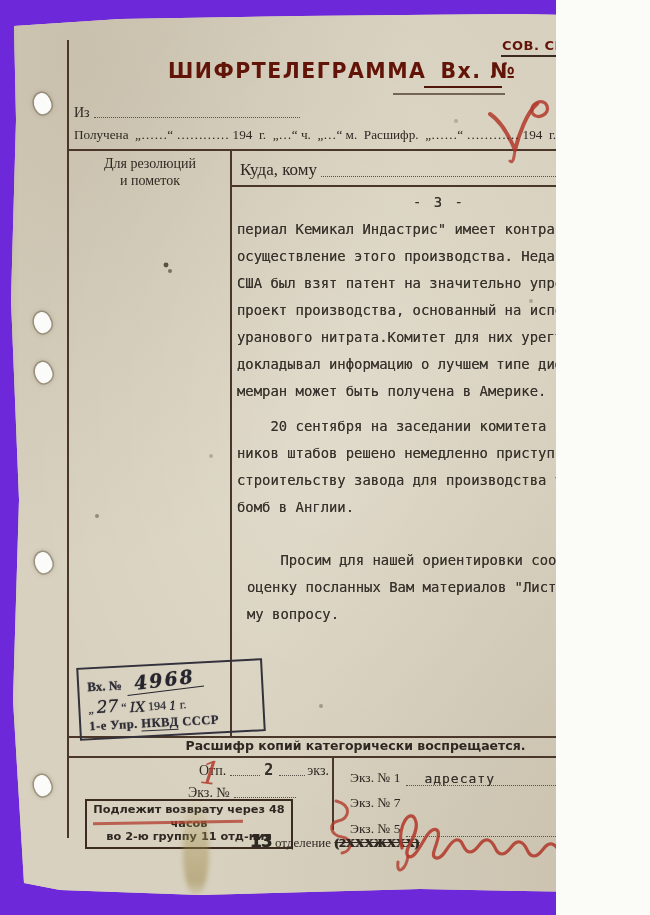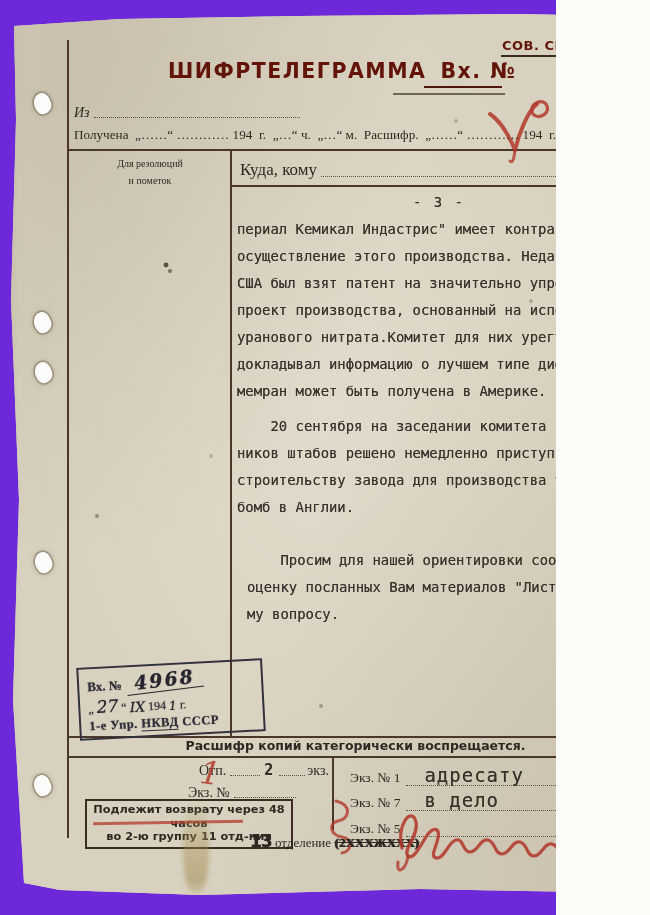--- a/index.html
+++ b/index.html
@@ -26,25 +26,25 @@
   .maroon{color:#621409;}
   .classification{position:absolute;left:502px;top:38px;width:132px;
     font-family:"DejaVu Sans",sans-serif;font-weight:bold;font-size:13px;letter-spacing:.5px;}
   .title-row{position:absolute;left:168px;top:59px;white-space:nowrap;
     font-family:"DejaVu Sans",sans-serif;font-weight:bold;font-size:20.5px;letter-spacing:1.5px;
     transform:scaleY(1.05);}
   .title-row .no{margin-left:14px;}
   .num380{position:absolute;left:576px;top:77px;font-family:"DejaVu Serif",serif;
     font-size:19px;letter-spacing:4px;color:#2c2925;}
   .iz-row{position:absolute;left:74px;top:105px;width:228px;display:flex;align-items:center;
-    font-size:14px;font-style:italic;}
+    font-size:14px;}
   .dotfill{flex:1;border-bottom:1.5px dotted #5a5248;margin:0 2px 3px 4px;height:12px;}
   .received{position:absolute;left:74px;top:127px;font-size:13.2px;white-space:pre;color:#2e2822;}
   .res-label{position:absolute;left:74px;top:155px;width:152px;text-align:center;
-    font-size:10px;line-height:17px;white-space:pre-line;color:#2e2822;}
+    font-size:14px;line-height:17px;white-space:pre-line;color:#2e2822;}
   .kuda-row{position:absolute;left:240px;top:160px;width:398px;display:flex;align-items:flex-end;
     font-size:17px;color:#2e2822;}
   
   .typed{font-family:"DejaVu Sans Mono",monospace;color:#36312a;
     text-shadow:0 0 .6px rgba(44,40,32,.65);}
   .body{position:absolute;left:237px;top:189px;width:412px;font-size:13.9px;line-height:27px;}
   .body .pagenum{text-align:center;letter-spacing:2px;width:404px;}
   .body .para{white-space:pre-wrap;}
   .body .p2{margin-top:8px;}
   .body .p3{margin-top:26px;margin-left:10px;}
@@ -73,21 +73,21 @@
   .red-one{position:absolute;left:200px;top:754px;font-size:32px;font-style:italic;
     transform:rotate(7deg);color:rgba(178,58,44,.85);font-family:"DejaVu Serif",serif;}
   .return-box{position:absolute;left:85px;top:799px;width:200px;border:2px solid #3b2b20;
     padding:2px 2px 3px 2px;text-align:center;font-family:"DejaVu Sans",sans-serif;
     font-weight:bold;font-size:11.3px;line-height:13.5px;color:#2e2822;}
   .red-strike{position:absolute;left:93px;top:821px;width:150px;height:2.5px;
     background:rgba(178,58,44,.75);transform:rotate(-1deg);}
   .copies{position:absolute;left:350px;top:760px;width:292px;}
   .copy-row{display:flex;align-items:flex-end;height:25.5px;font-size:13.5px;color:#2e2822;}
   .copy-row .line{flex:1;border-bottom:1.5px dotted #5a5248;position:relative;height:16px;margin-left:6px;}
-  .copy-row .tval{position:absolute;left:18px;bottom:-1px;font-size:19px;letter-spacing:1px;}
+  .copy-row .tval{position:absolute;left:18px;bottom:-1px;font-size:13px;letter-spacing:1px;}
   .dept-row{position:absolute;left:250px;top:830px;font-size:13px;color:#2e2822;white-space:nowrap;}
   .dept-row .dnum{font-family:"DejaVu Sans Mono",monospace;font-weight:bold;font-size:18px;
     text-shadow:1px 0 #2e2822;}
   .dept-row .crossed{font-weight:bold;text-decoration:line-through;text-shadow:1px 0 #2e2822;}
   
   .hole{position:absolute;width:17px;height:21px;background:#fbfbf9;
     border-radius:55% 45% 60% 40%/50% 60% 40% 55%;transform:rotate(-15deg);
     box-shadow:0 0 0 1.5px rgba(110,98,75,.45),0 0 5px rgba(95,85,65,.55);}
   .stain{position:absolute;left:183px;top:800px;width:26px;height:95px;border-radius:45%;
     background:linear-gradient(180deg,rgba(170,150,85,0),rgba(170,150,85,.38) 40%,rgba(150,128,60,.45) 85%,rgba(170,150,85,.15));
@@ -209,23 +209,20 @@
 
     <div class="copies">
       <div class="copy-row">
         <span>Экз. № 1</span>
         <span class="line">
             <span class="tval typed">адресату</span>
           </span>
       </div>
       <div class="copy-row">
         <span>Экз. № 7</span>
-        <span class="line">
-            <span class="tval typed">в дело</span>
-          </span>
       </div>
       <div class="copy-row">
         <span>Экз. № 5</span>
         <span class="line">
             <span class="tval typed"></span>
           </span>
       </div>
     </div>
 
     <div class="dept-row">

